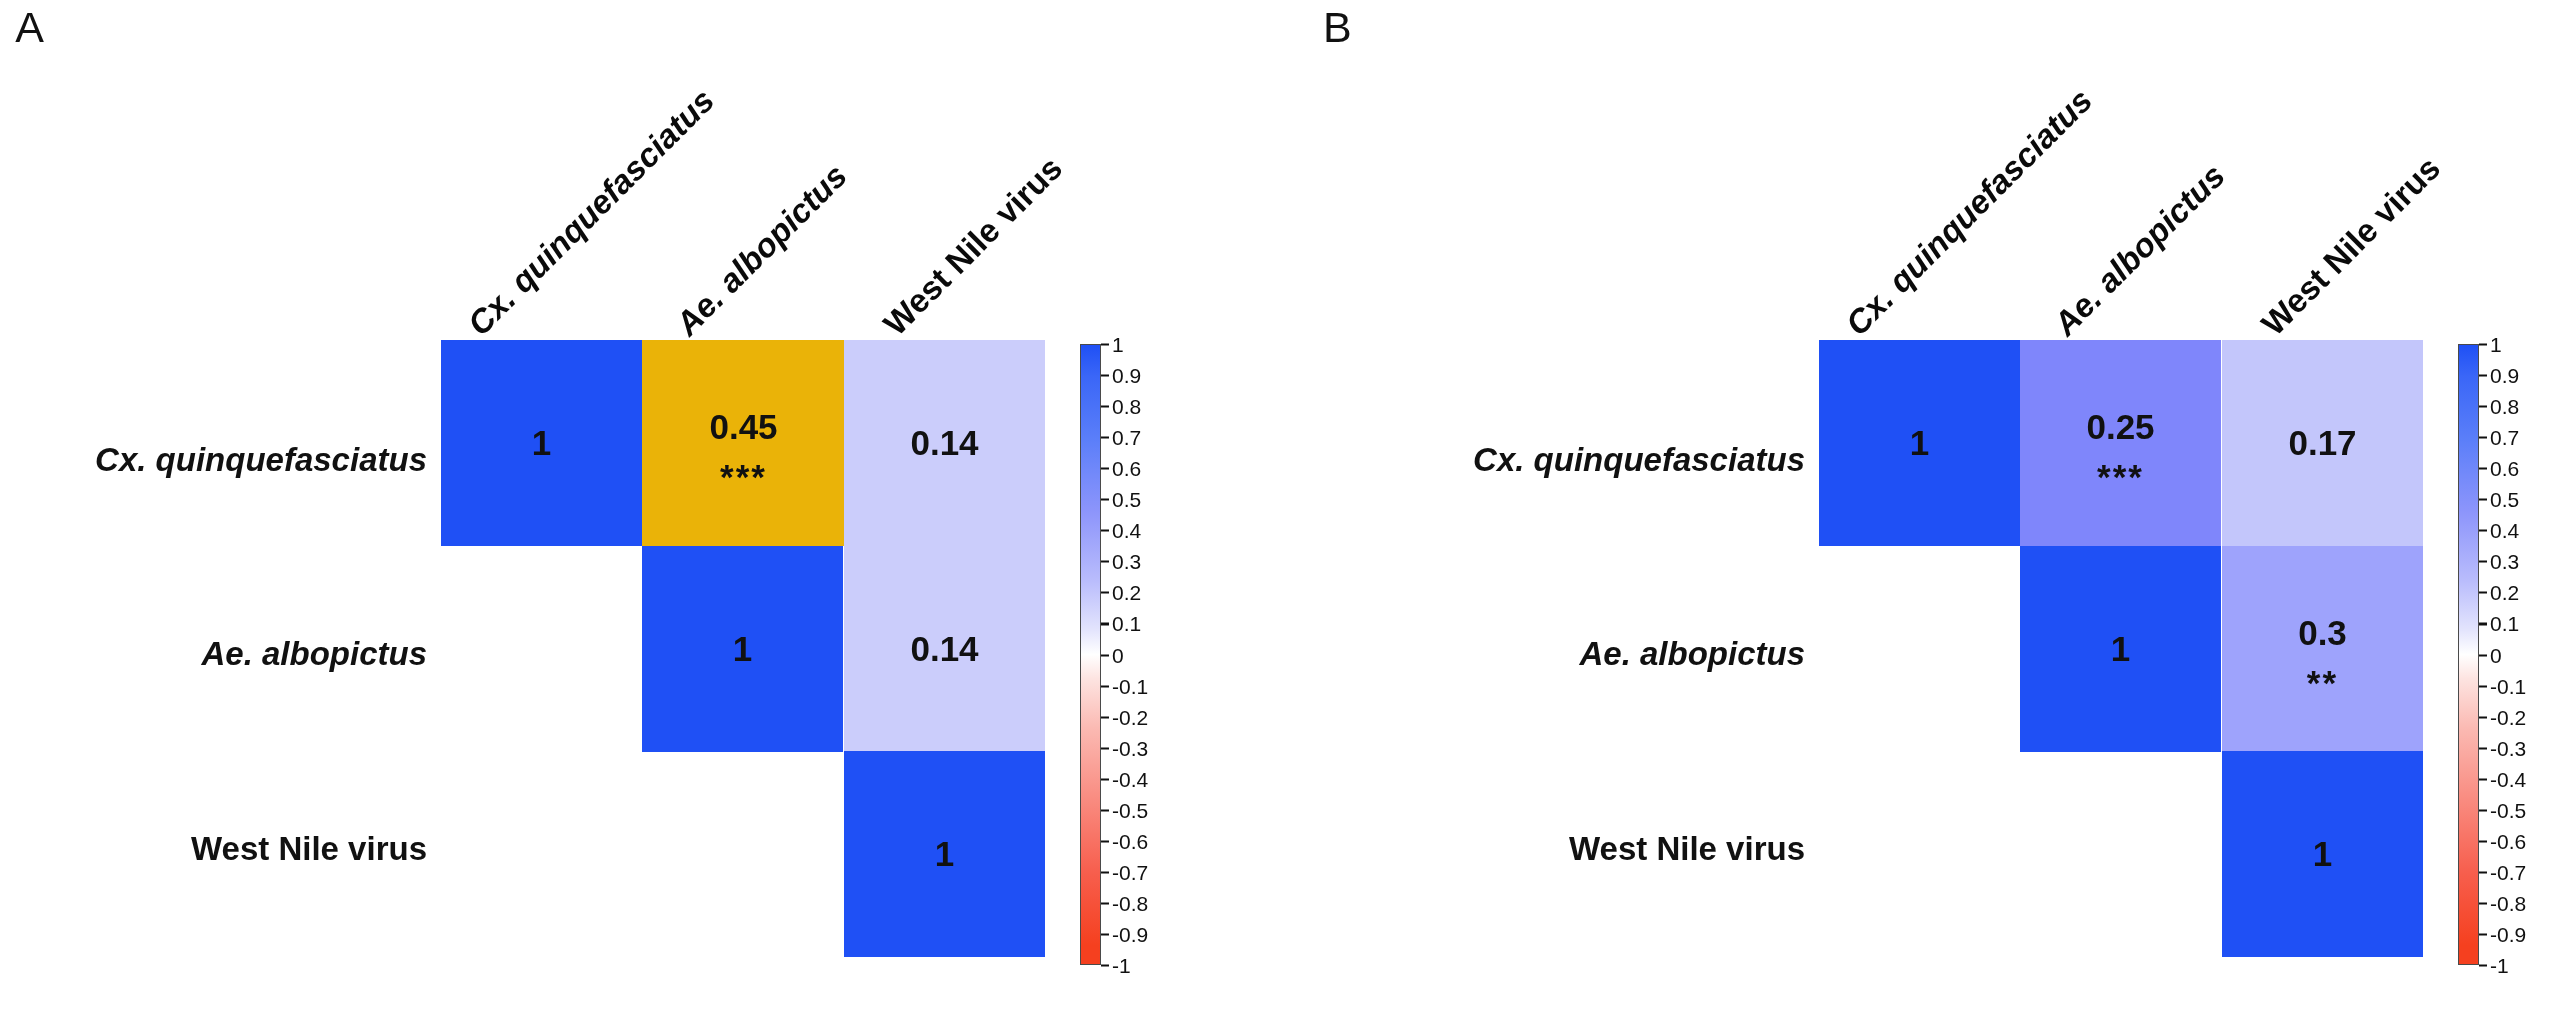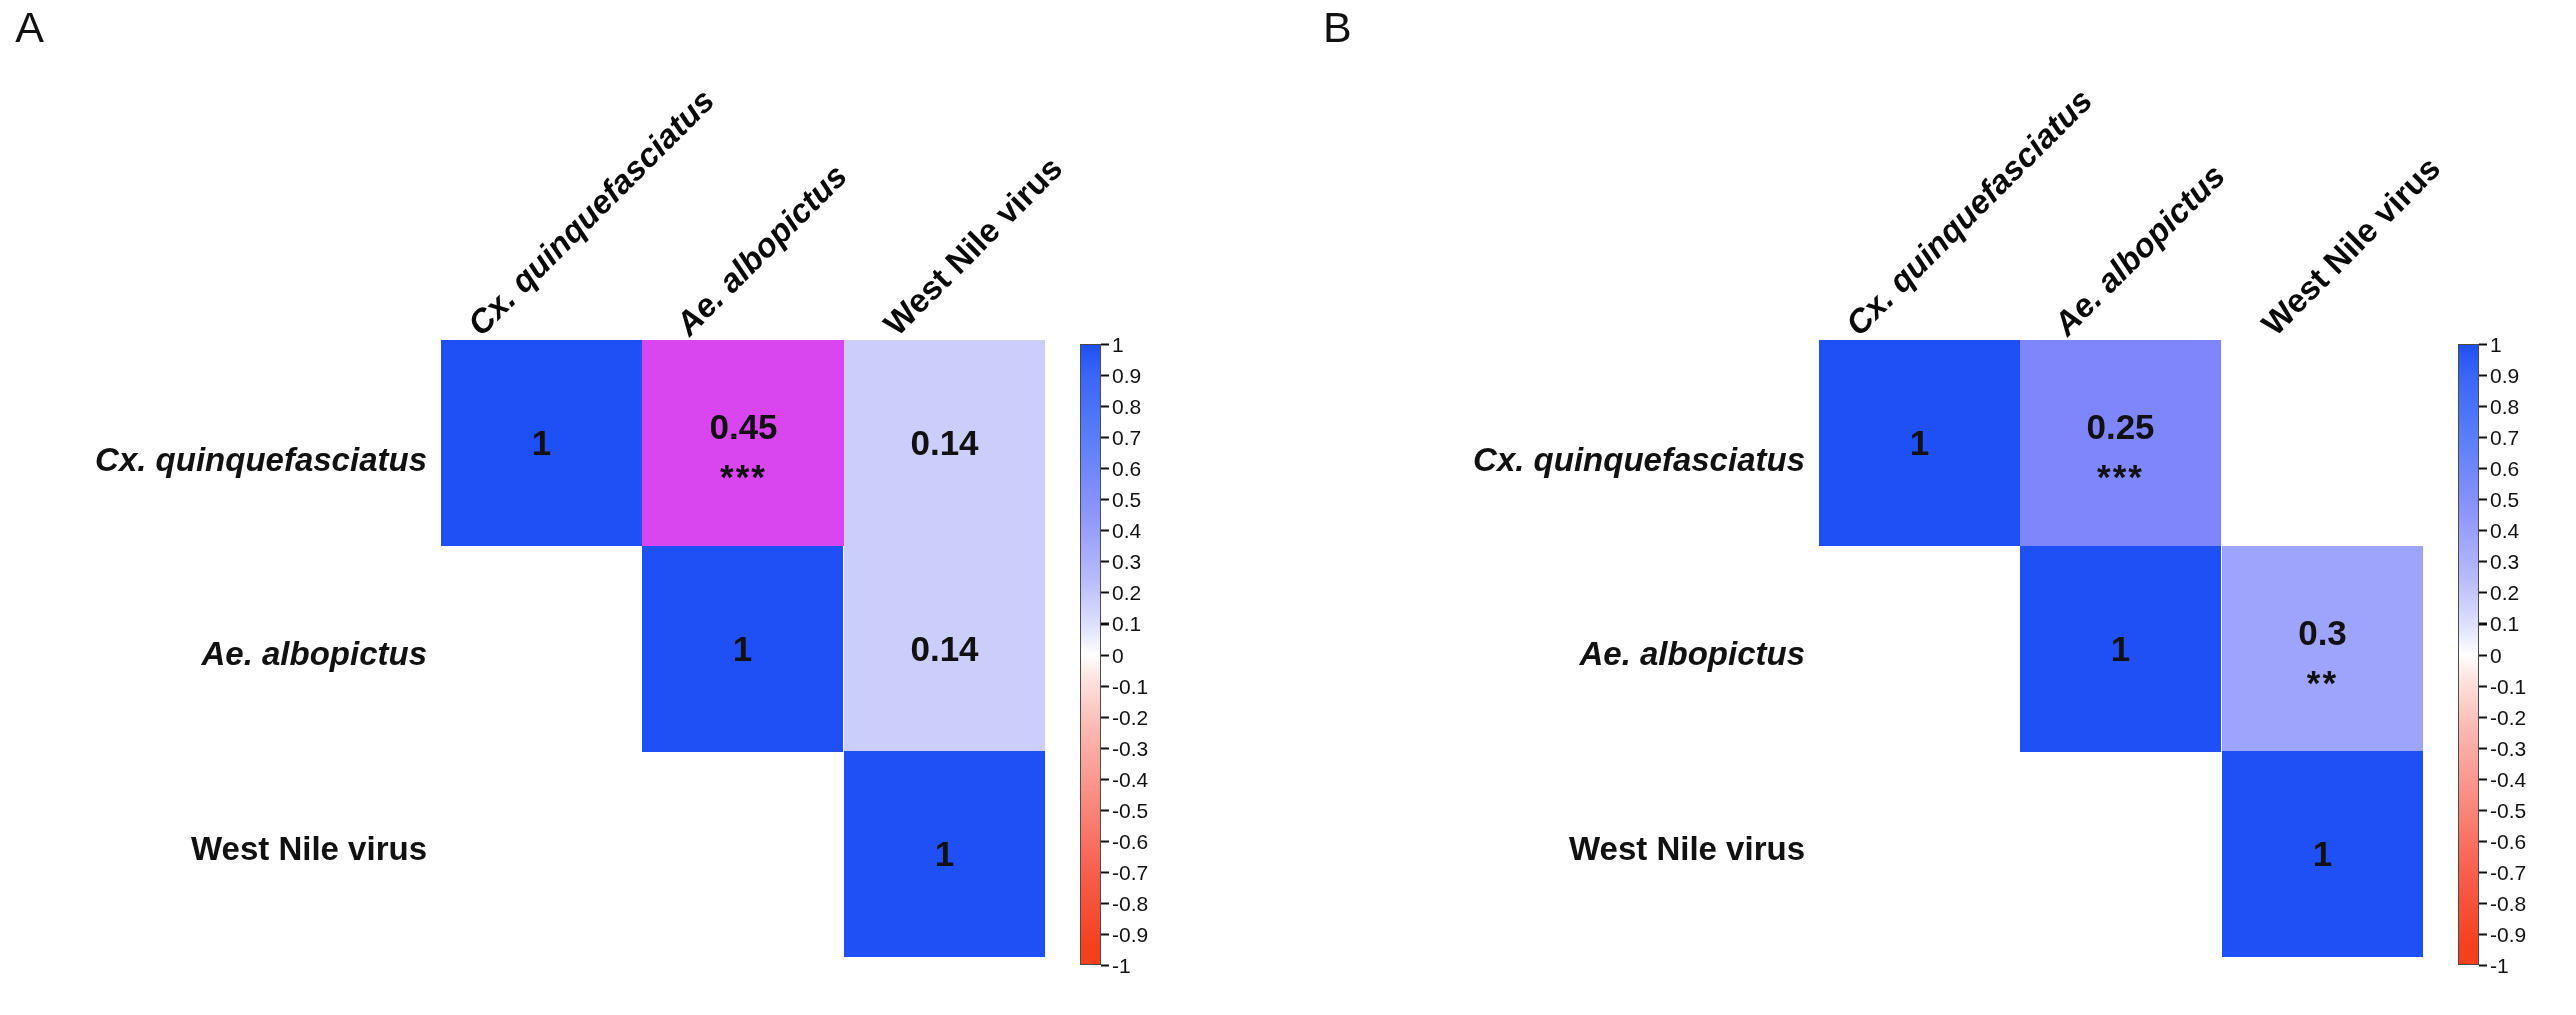--- a/index.html
+++ b/index.html
@@ -80,21 +80,21 @@
 
   <div class="row-label ital" style="left:0;top:443px;width:427px;">Cx. quinquefasciatus</div>
   <div class="row-label ital" style="left:0;top:637px;width:427px;">Ae. albopictus</div>
   <div class="row-label" style="left:0;top:832px;width:427px;">West Nile virus</div>
 
   <div class="matrix" style="left:441px;top:340px;width:604px;height:618px;">
 
     <div class="cell" style="left:0px;top:0px;width:201px;height:206px;background:#1f50f5;">
       <div class="cell-val" style="top:85px;">1</div>
     </div>
-    <div class="cell" style="left:201px;top:0px;width:203px;height:206px;background:#d946ef;">
+    <div class="cell" style="left:201px;top:0px;width:203px;height:206px;background:#eab308;">
       <div class="cell-val" style="top:69px;">0.45</div>
       <div class="cell-stars" style="top:119px;">***</div>
     </div>
     <div class="cell" style="left:403px;top:0px;width:201px;height:206px;background:#cbcdfb;">
       <div class="cell-val" style="top:85px;">0.14</div>
     </div>
 
     <div class="cell" style="left:201px;top:206px;width:201px;height:206px;background:#1f50f5;">
       <div class="cell-val" style="top:85px;">1</div>
     </div>
@@ -151,20 +151,23 @@
 
   <div class="matrix" style="left:531px;top:340px;width:604px;height:618px;">
 
     <div class="cell" style="left:0px;top:0px;width:201px;height:206px;background:#1f50f5;">
       <div class="cell-val" style="top:85px;">1</div>
     </div>
     <div class="cell" style="left:201px;top:0px;width:201px;height:206px;background:#7f86fb;">
       <div class="cell-val" style="top:69px;">0.25</div>
       <div class="cell-stars" style="top:119px;">***</div>
     </div>
+    <div class="cell" style="left:403px;top:0px;width:201px;height:206px;background:#c3c6fb;">
+      <div class="cell-val" style="top:85px;">0.17</div>
+    </div>
 
     <div class="cell" style="left:201px;top:206px;width:201px;height:206px;background:#1f50f5;">
       <div class="cell-val" style="top:85px;">1</div>
     </div>
     <div class="cell" style="left:403px;top:206px;width:201px;height:206px;background:#9ea3fc;">
       <div class="cell-val" style="top:69px;">0.3</div>
       <div class="cell-stars" style="top:119px;">**</div>
     </div>
 
     <div class="cell" style="left:403px;top:411px;width:201px;height:206px;background:#1f50f5;">

